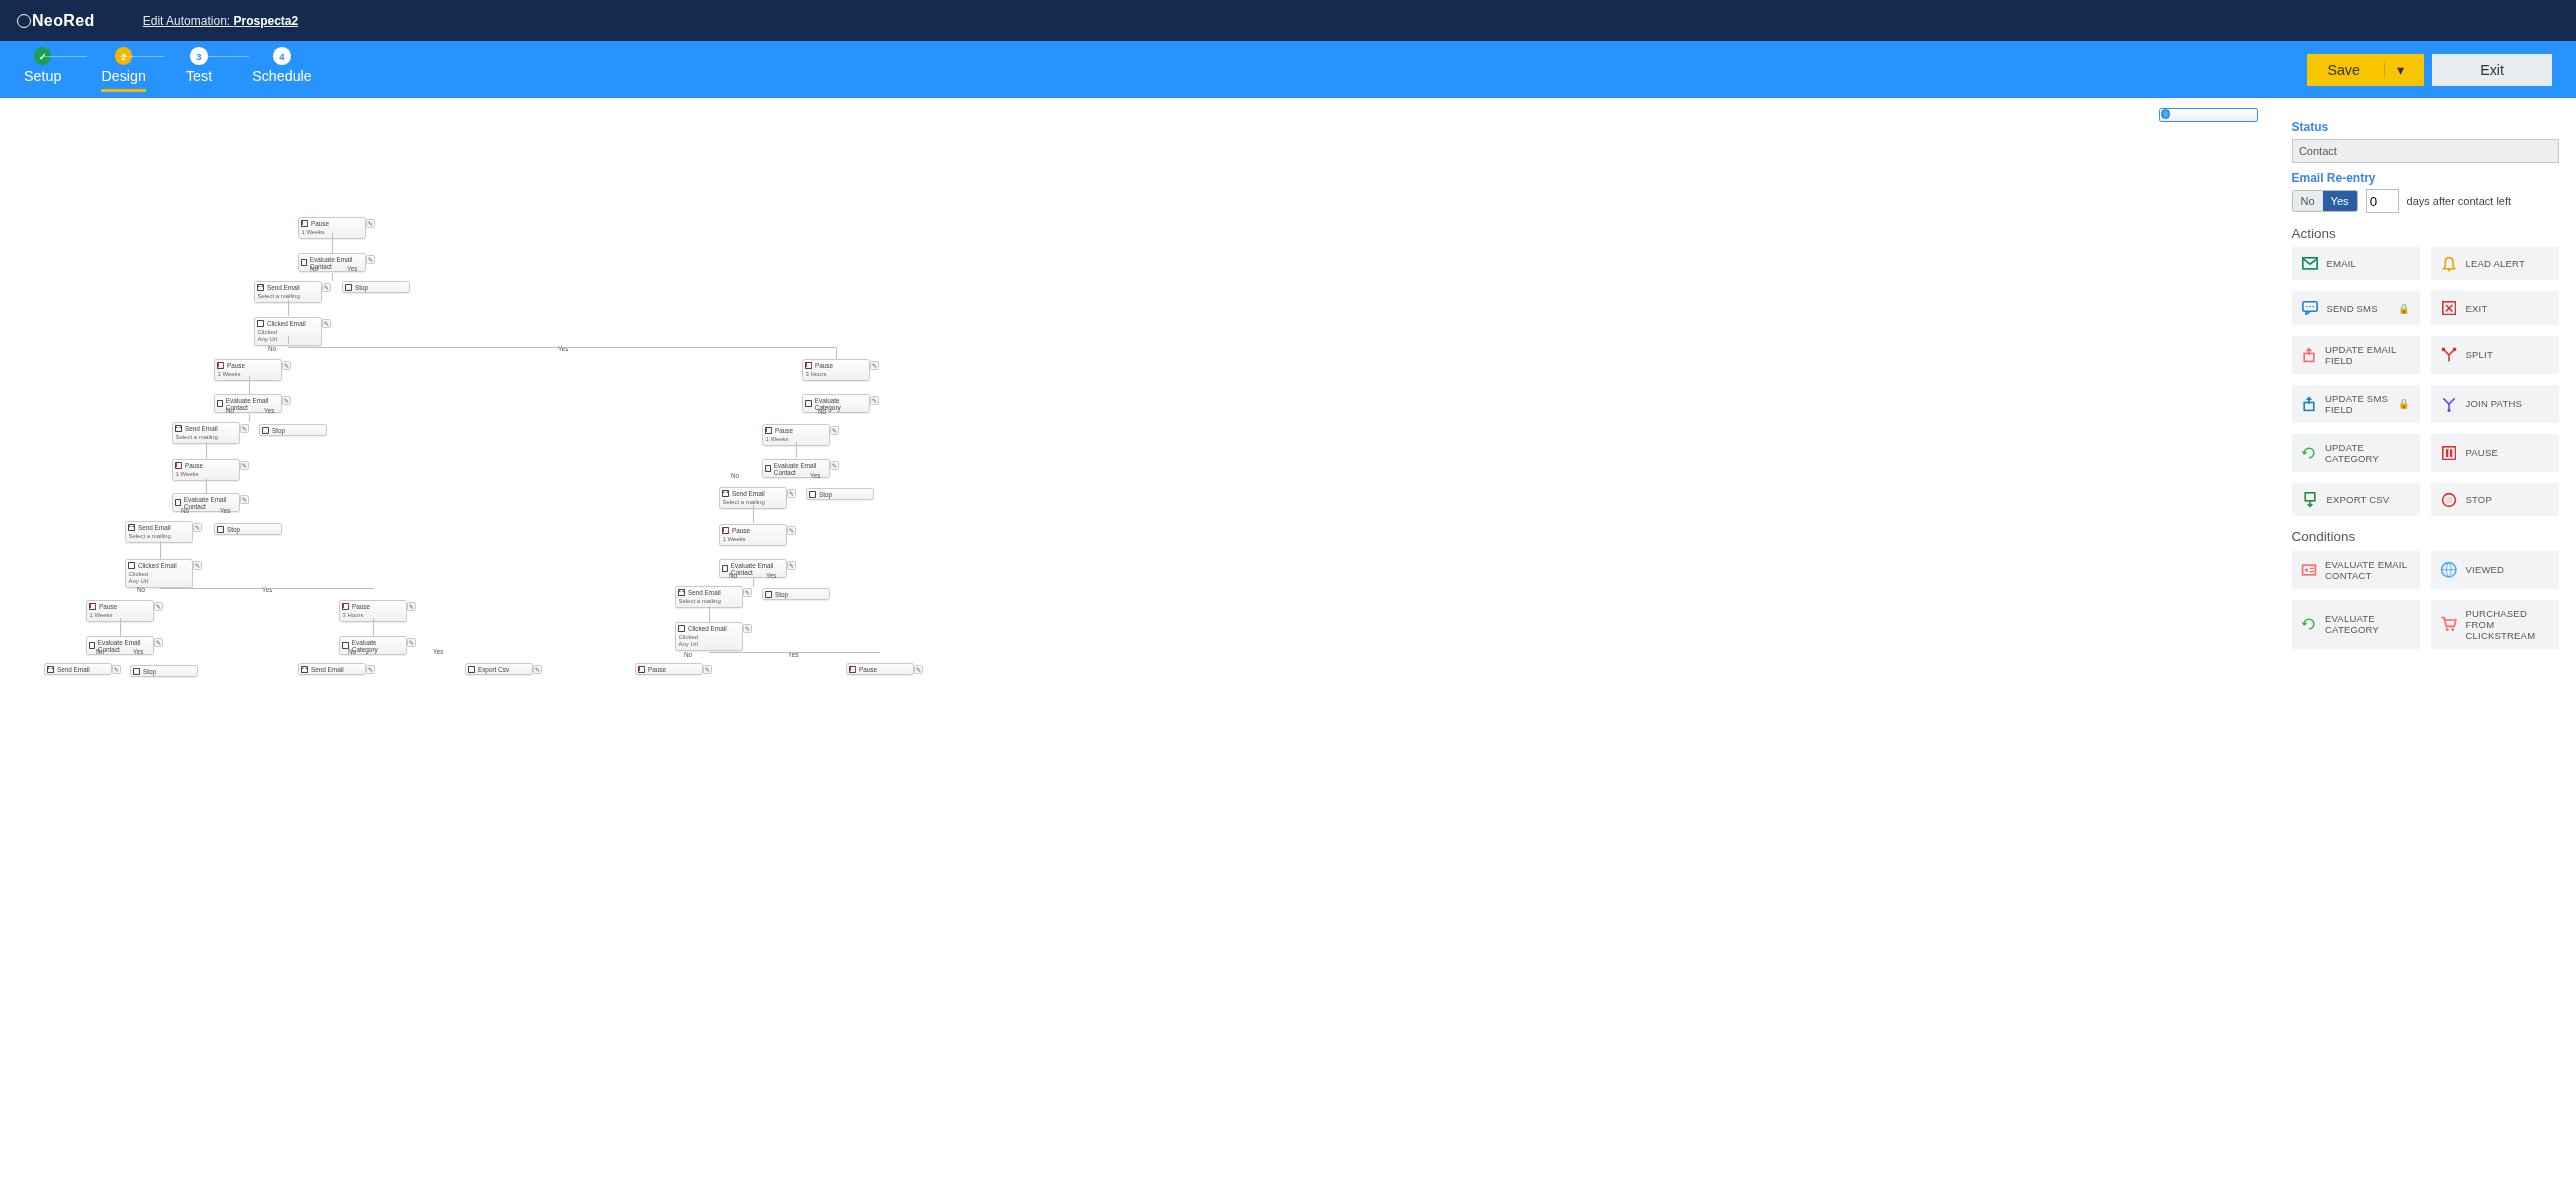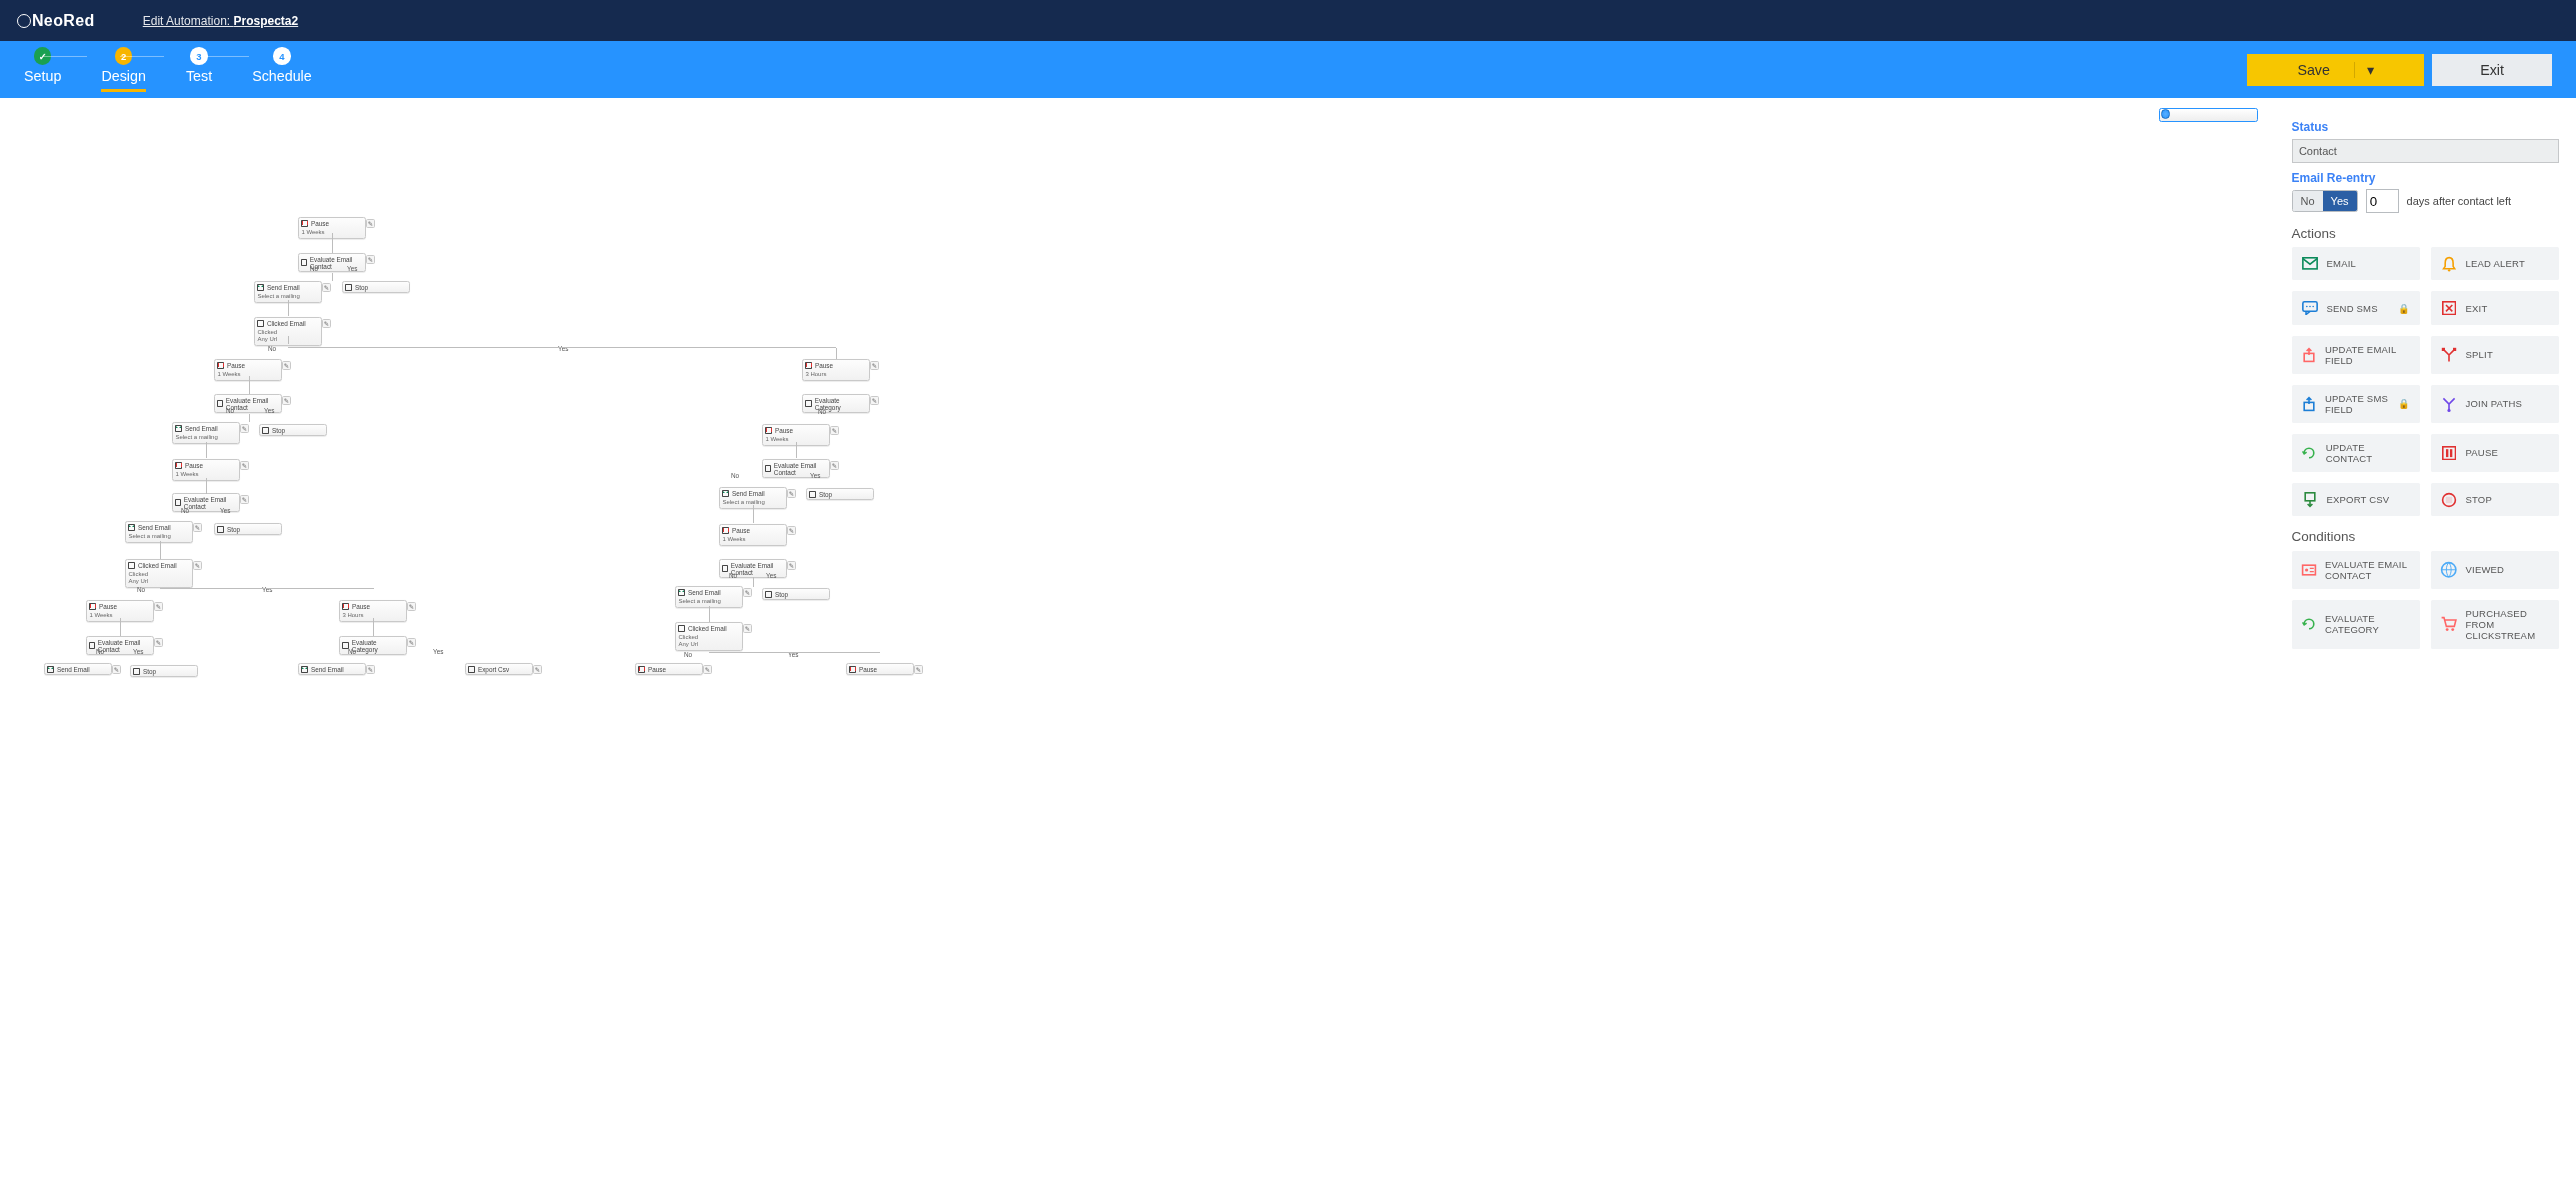--- a/index.html
+++ b/index.html
@@ -12,21 +12,21 @@
 
   .stepbar { background: #2693ff; height: 57px; display: flex; align-items: center; padding: 0 24px; justify-content: space-between; }
   .steps { display: flex; align-items: flex-start; gap: 40px; }
   .step { display: flex; flex-direction: column; align-items: center; color: #fff; font-size: 14.3px; position: relative; }
   .step .circle { width: 17.5px; height: 17.5px; border-radius: 50%; background: #fff; color: #2693ff; font-size: 9.5px; font-weight: bold; display: flex; align-items: center; justify-content: center; margin-bottom: 3.2px; }
   .step.done .circle { background: #1aa051; color: #fff; }
   .step.active .circle { background: #f7b500; color: #fff; }
   .step.active { border-bottom: 3.2px solid #f7b500; padding-bottom: 4.8px; }
   .step-line { position: absolute; top: 8.7px; left: 19px; width: 44px; height: 0.8px; background: rgba(255,255,255,0.4); }
   .stepbar-right { display: flex; gap: 8px; }
-  .btn-save { background: #f7c600; border: none; padding: 8px 50px; font-size: 14.3px; color: #333; display:flex;align-items:center; gap:24px;}
+  .btn-save { background: #f7c600; border: none; padding: 8px 20px; font-size: 14.3px; color: #333; display:flex;align-items:center; gap:24px;}
   .btn-save .caret { border-left:0.8px solid rgba(0,0,0,0.15); padding-left:12px;}
   .btn-exit { background: #e9ecef; border: none; padding: 8px 48px; font-size: 14.3px; color: #333; }
 
   .main { display: flex; height: calc(100vh - 98px); }
   .canvas-wrap { flex: 1; position: relative; overflow: hidden; background:#fff;}
   .canvas { position: absolute; inset:0; }
 
   
   .node { position: absolute; background: linear-gradient(#fdfdfd,#f1f1f1); border: 0.8px solid #c9c9c9; border-radius: 2.4px; font-size: 6.4px; color:#444; width: 68px; box-shadow: 0 0.8px 0.8px rgba(0,0,0,0.08); }
   .node .nhead { display:flex; align-items:center; gap:2.4px; padding:1.6px 2.4px; }
@@ -398,21 +398,21 @@
           </span>
           <span>JOIN PATHS</span>
         </div>
         <div class="tile">
           <span class="ti">
             <svg width="16" height="16" viewBox="0 0 20 20">
               <path d="M4 10 A6 6 0 1 1 10 16" fill="none" stroke="#37b24d" stroke-width="2"></path>
               <path d="M2 8 L4 11 L7 9" fill="none" stroke="#37b24d" stroke-width="2"></path>
             </svg>
           </span>
-          <span>UPDATE CONTACT</span>
+          <span>UPDATE CATEGORY</span>
         </div>
         <div class="tile">
           <span class="ti">
             <svg width="14.3" height="14.3" viewBox="0 0 18 18">
               <rect x="1" y="1" width="16" height="16" fill="none" stroke="#e03131" stroke-width="2"></rect>
               <rect x="5" y="4" width="3" height="10" fill="#e03131"></rect>
               <rect x="10" y="4" width="3" height="10" fill="#e03131"></rect>
             </svg>
           </span>
           <span>PAUSE</span>

